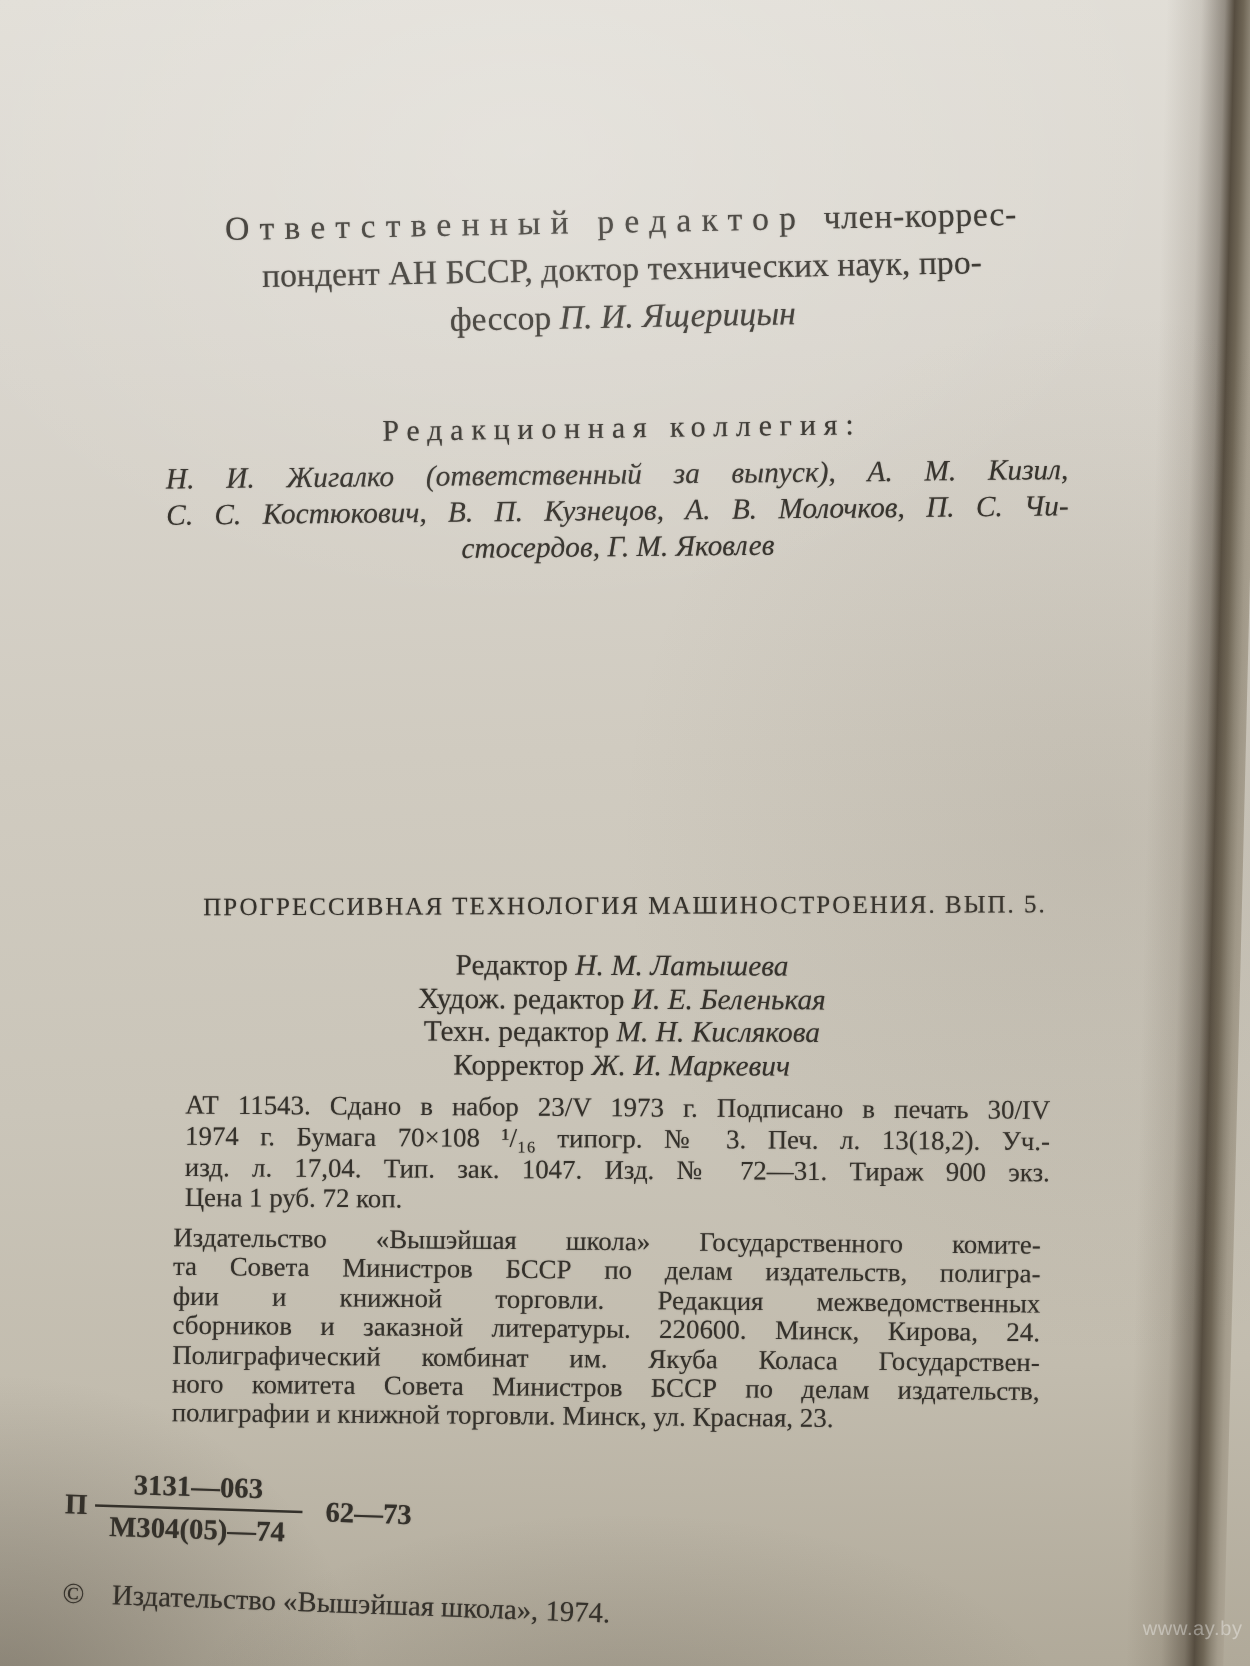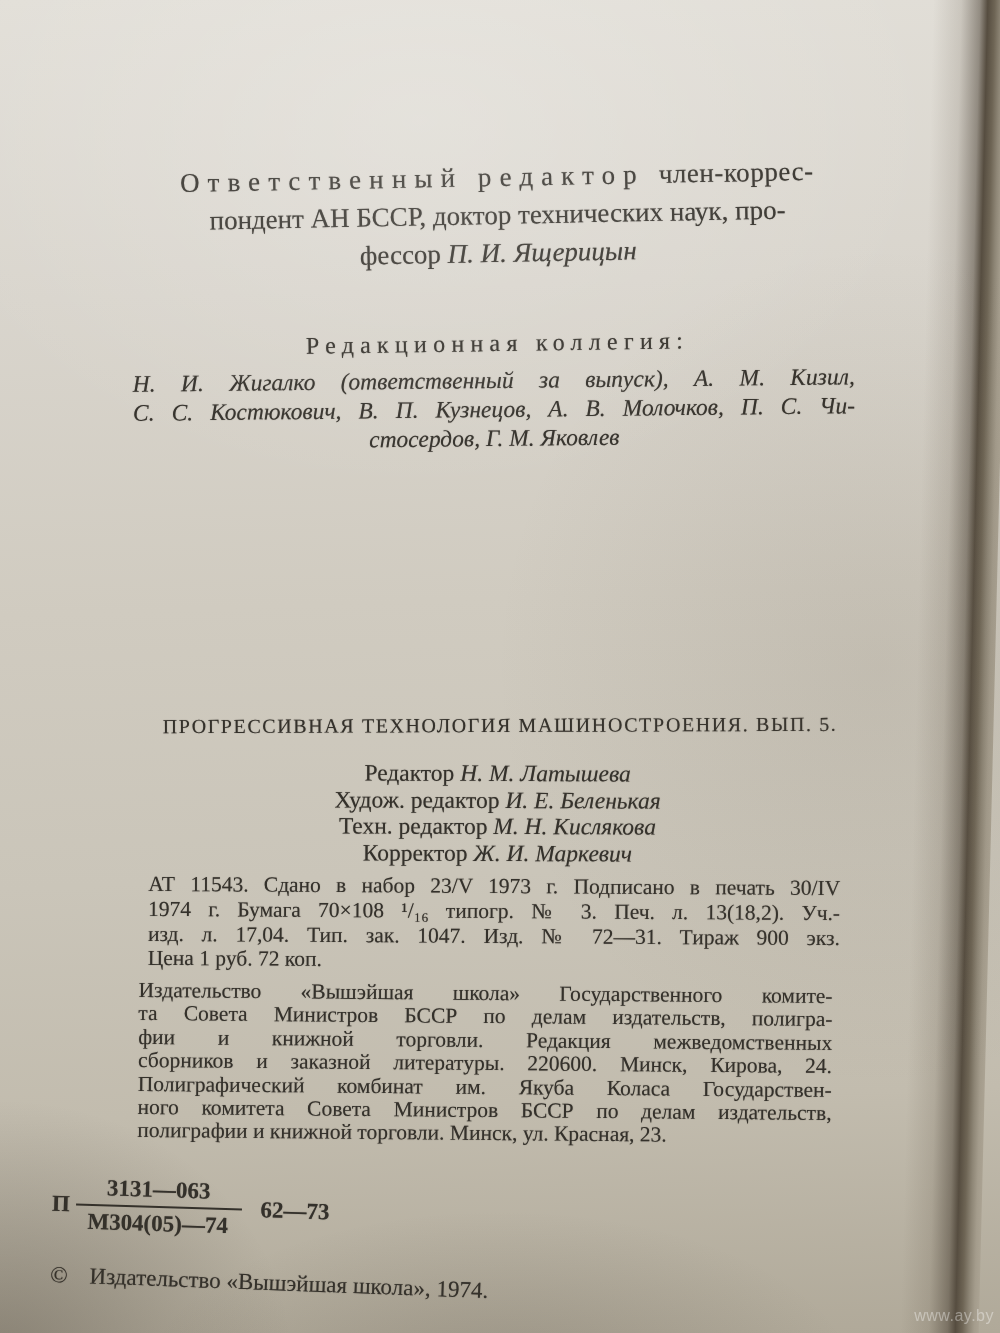--- a/index.html
+++ b/index.html
@@ -58,21 +58,21 @@
     font-size:23px;font-weight:bold;transform:rotate(1.8deg);}
   .formula .pfx{margin-right:6px;align-self:center;}
   .frac{display:inline-block;text-align:center;}
   .frac .num{padding:0 12px 3px 10px;}
   .frac .den{border-top:2.5px solid #34312b;padding:3px 14px 0 12px;}
   .formula .code{margin-left:18px;}
 
   .copyright{top:1270px;left:50px;font-size:23px;transform:rotate(2.1deg);white-space:nowrap;}
   .copyright .sym{margin-right:22px;}
 
-  .watermark{position:absolute;right:6px;bottom:8px;z-index:4;
+  .watermark{position:absolute;right:6px;bottom:20px;z-index:4;
     font-family:"Liberation Sans","DejaVu Sans",sans-serif;
     font-size:16px;letter-spacing:.5px;color:rgba(255,255,255,.38);}
 </style>
 </head>
 <body>
 
 <div class="photo">
 
   <div class="gutter"></div>
 

